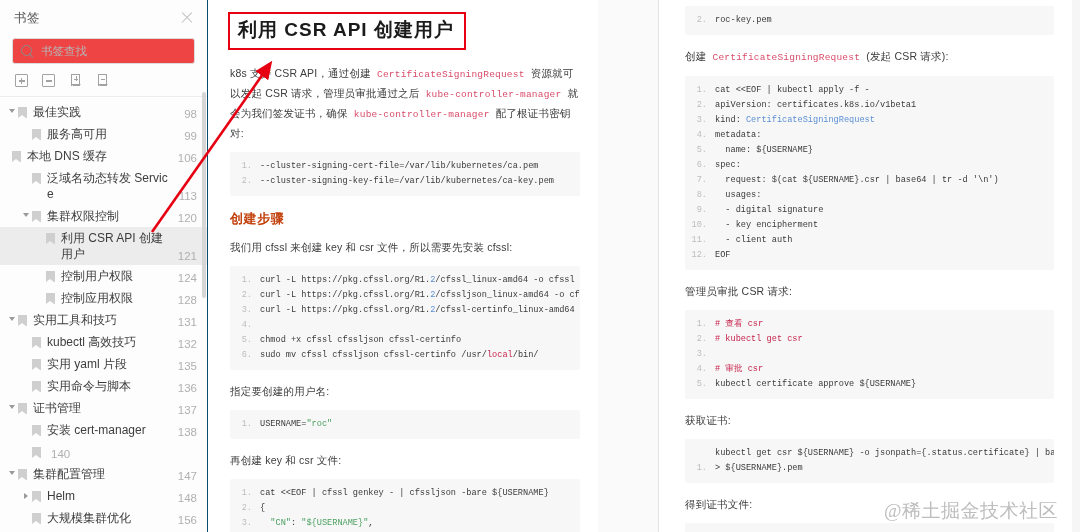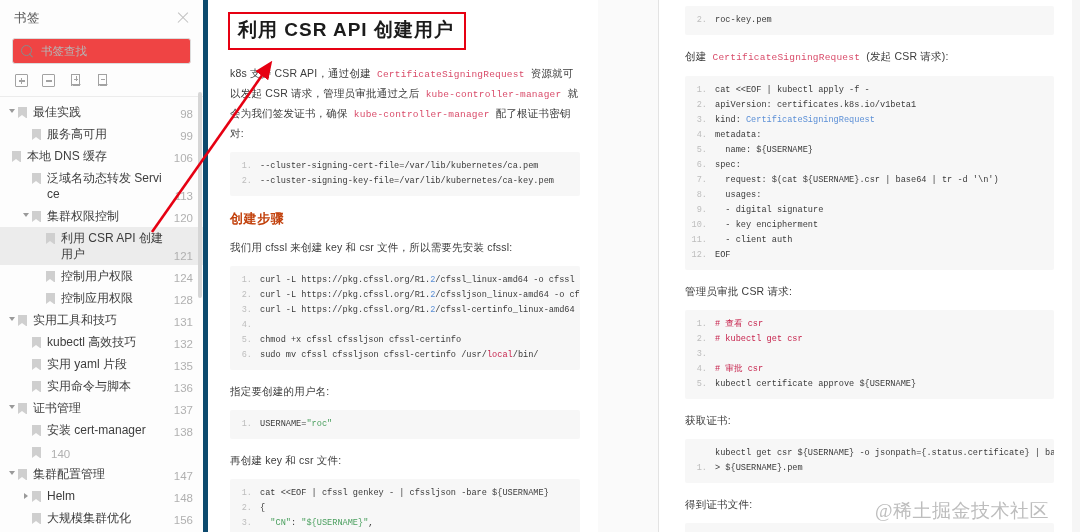--- a/index.html
+++ b/index.html
@@ -8,21 +8,21 @@
     background: #ffffff;
     font-family: "Liberation Sans", "DejaVu Sans", sans-serif;
     overflow: hidden;
   }
   .app { position: relative; width: 1080px; height: 532px; display: flex; }
 
   
   .sidebar {
     width: 208px; height: 532px;
     background: #fdfdfd;
-    border-right: 5px solid #0c4a6e;
+    border-right: 1px solid #0c4a6e;
     display: flex; flex-direction: column;
     position: relative; flex: 0 0 208px;
   }
   .sb-header {
     height: 36px; display: flex; align-items: center;
     padding: 0 12px 0 14px; justify-content: space-between;
   }
   .sb-title { font-size: 12.5px; color: #555; letter-spacing: .5px; }
   .sb-close {
     width: 16px; height: 16px; position: relative; cursor: pointer; opacity: .45;
@@ -184,21 +184,21 @@
   .codeblock .num {
     width: 30px; flex: 0 0 30px; text-align: right; color: #bdbdbd;
     padding-right: 8px; user-select: none;
   }
   .codeblock .src { white-space: pre; color: #3a3a3a; }
   .codeblock .src .g { color: #4a9f5e; }
   .codeblock .src .r { color: #c7254e; }
   .codeblock .src .b { color: #5b8fd6; }
 
   .watermark {
-    position: absolute; right: 23px; bottom: 8px;
+    position: absolute; right: 14px; bottom: 8px;
     font-family: "Liberation Serif", "DejaVu Serif", serif;
     font-size: 19px; color: #bdbdbd; letter-spacing: .5px;
     white-space: nowrap;
     text-align: right;
   }
 
   
   .arrow-svg {
     position: absolute; left: 0; top: 0; width: 1080px; height: 532px;
     pointer-events: none; z-index: 30;

